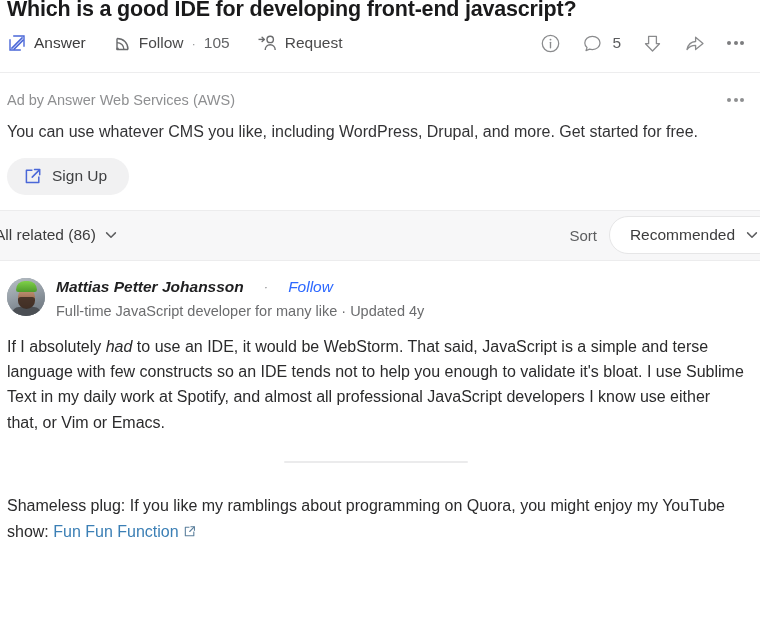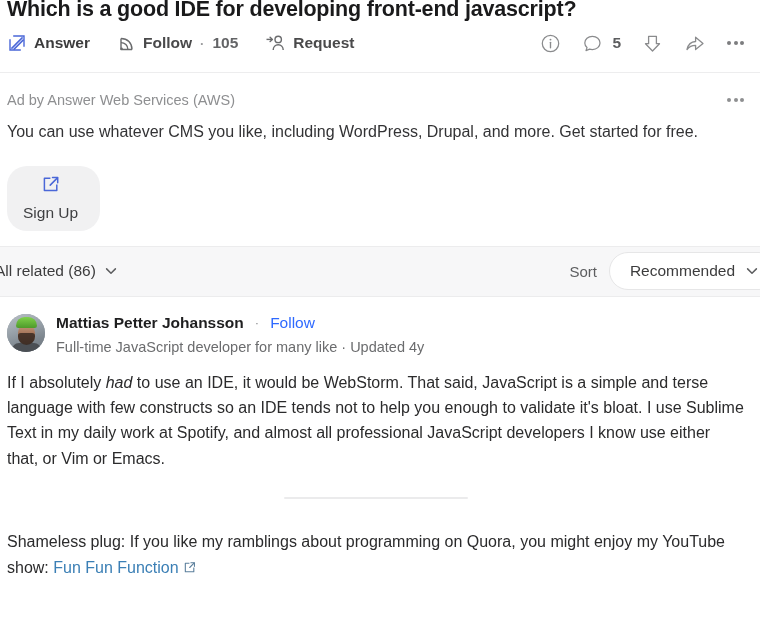--- a/index.html
+++ b/index.html
@@ -34,21 +34,20 @@
     top: -6px;
   }
 
   .action-bar {
     height: 42px;
     display: flex;
     align-items: center;
     padding: 0 16px 0 7px;
     position: relative;
     top: -8px;
-    font-weight: bold;
   }
   .action-left { display: flex; align-items: center; gap: 26px; }
   .action-right { margin-left: auto; display: flex; align-items: center; gap: 21px; }
 
   .act {
     display: flex;
     align-items: center;
     gap: 7px;
     font-size: 15.5px;
     color: #4a4a4b;
@@ -105,31 +104,30 @@
     line-height: 1.2;
   }
   .ad-body {
     font-size: 16px;
     color: #333335;
     line-height: 25px;
     margin-top: 11px;
     max-width: 735px;
   }
   .signup-btn {
-    margin-top: 22px;
+    margin-top: 14px;
     display: inline-flex;
     align-items: center;
     gap: 10px;
     background: #f1f1f2;
     border-radius: 20px;
     padding: 9px 22px 9px 16px;
     cursor: pointer;
     border: none;
     font-family: inherit;
-    flex-direction: column;
   }
   .signup-btn .lbl {
     font-size: 15.5px;
     color: #3e3f41;
   }
 
   
   .sort-bar {
     margin-top: 15px;
     background: #f7f7f8;
@@ -224,21 +222,22 @@
     border-radius: 7px 7px 0 0;
     background: #4b4f54;
   }
 
   .author-meta { padding-top: 1px; }
   .author-line1 {
     font-size: 15.5px;
     line-height: 19px;
     display: flex;
     align-items: flex-end;
-    gap: 10px;
+    gap: 19px;
+    font-style: italic;
   }
   .author-name { font-weight: bold; color: #1f1f20; cursor: pointer; }
   .author-line1 .dot-sep { color: #8d8e90; }
   .follow-link { color: #2e69ff; cursor: pointer; }
   .author-line2 {
     font-size: 14.5px;
     color: #6b6c6e;
     margin-top: 6px;
     line-height: 18px;
   }

